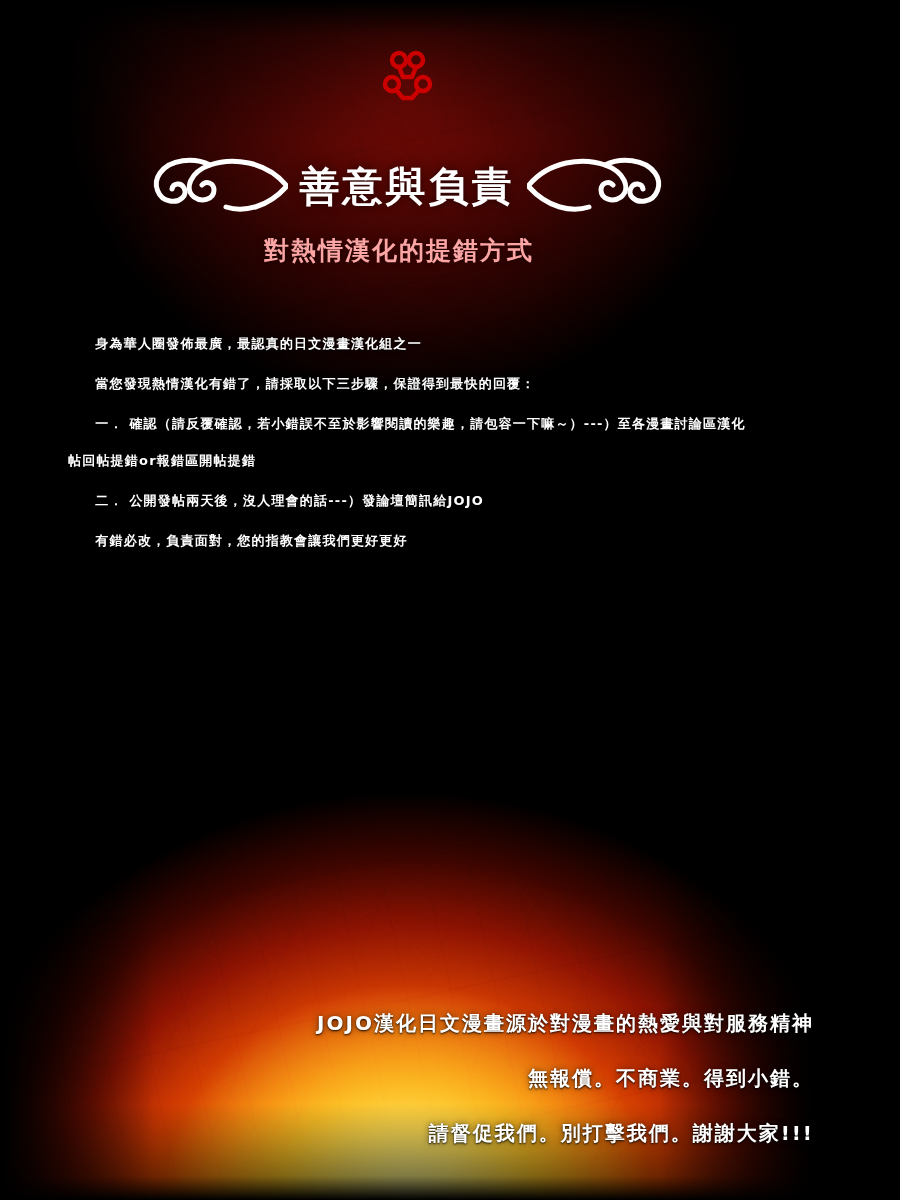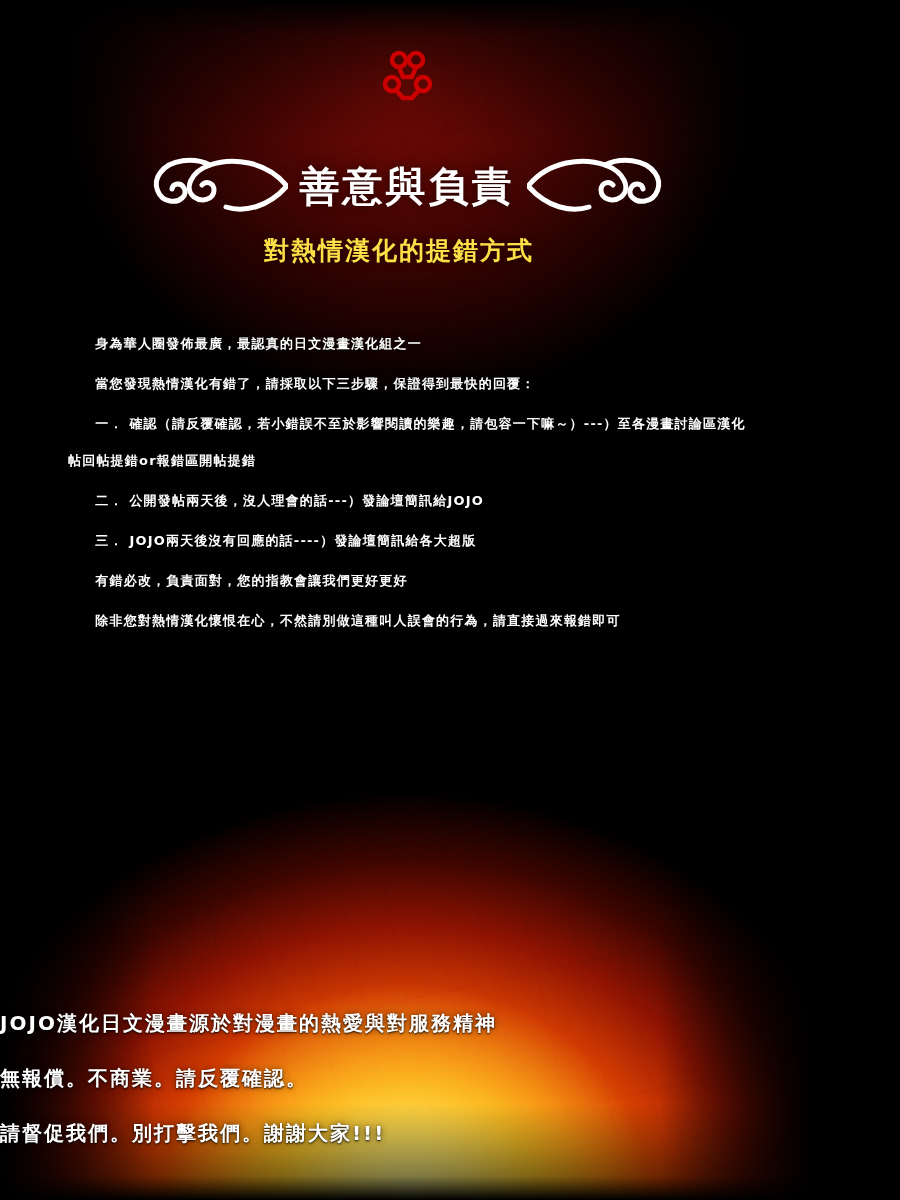--- a/index.html
+++ b/index.html
@@ -108,21 +108,21 @@
     text-shadow: 0 0 8px rgba(0,0,0,0.6);
     padding: 0 6px;
   }
   .subtitle {
     position: absolute;
     top: 234px;
     left: 0; right: 16px;
     text-align: center;
     font-size: 25px;
     font-weight: bold;
-    color: #fde047;
+    color: #fca5a5;
     letter-spacing: 2px;
     text-shadow: 0 0 7px rgba(0,0,0,0.55);
   }
 
   
   .body {
     position: absolute;
     top: 325px;
     left: 68px;
     right: 56px;
@@ -136,21 +136,21 @@
     text-indent: 2.1em;
     margin: 0 0 3px 0;
     text-shadow: 0 0 6px rgba(0,0,0,0.55), 0 1px 2px rgba(0,0,0,0.8);
   }
 
   
   .footer {
     position: absolute;
     left: 0; right: 0;
     top: 1010px;
-    text-align: left;
+    text-align: right;
   }
   .footer-line {
     color: #ffffff;
     font-size: 20px;
     font-weight: bold;
     letter-spacing: 2px;
     margin-bottom: 28px;
     text-shadow: 0 0 7px rgba(0,0,0,0.55), 0 1px 2px rgba(0,0,0,0.85);
   }
   .footer-line:last-child { margin-bottom: 0; }
@@ -197,25 +197,23 @@
       </svg>
     </div>
 
     <div class="subtitle">對熱情漢化的提錯方式</div>
 
     <div class="body">
       <p class="para">身為華人圈發佈最廣，最認真的日文漫畫漢化組之一</p>
       <p class="para">當您發現熱情漢化有錯了，請採取以下三步驟，保證得到最快的回覆：</p>
       <p class="para">一． 確認（請反覆確認，若小錯誤不至於影響閱讀的樂趣，請包容一下嘛～）---）至各漫畫討論區漢化帖回帖提錯or報錯區開帖提錯</p>
       <p class="para">二． 公開發帖兩天後，沒人理會的話---）發論壇簡訊給JOJO</p>
-      <p class="para">三． JOJO兩天後沒有回應的話----）發論壇簡訊給各大超版</p>
       <p class="para">有錯必改，負責面對，您的指教會讓我們更好更好</p>
-      <p class="para">除非您對熱情漢化懷恨在心，不然請別做這種叫人誤會的行為，請直接過來報錯即可</p>
     </div>
 
     <div class="footer">
       <div class="footer-line">JOJO漢化日文漫畫源於對漫畫的熱愛與對服務精神</div>
-      <div class="footer-line">無報償。不商業。請反覆確認。</div>
+      <div class="footer-line">無報償。不商業。得到小錯。</div>
       <div class="footer-line">請督促我們。別打擊我們。謝謝大家!!!</div>
     </div>
 
   </div>
 </div>
 
 </body></html>

